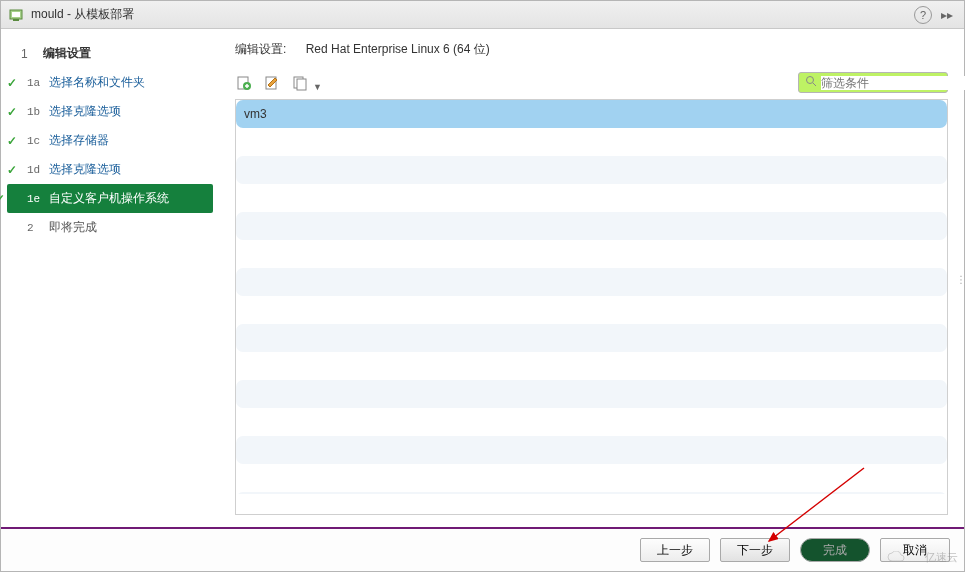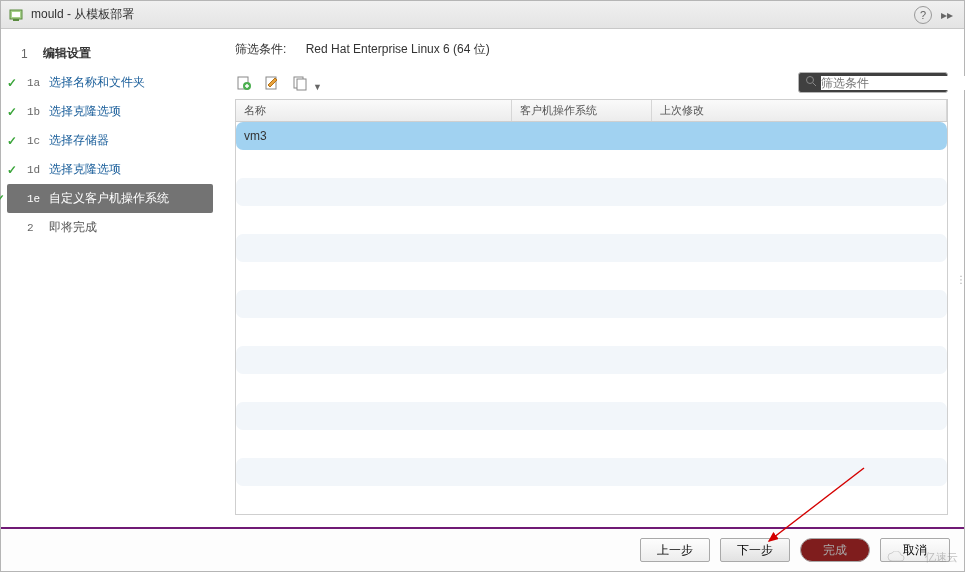--- a/index.html
+++ b/index.html
@@ -11,49 +11,49 @@
     .titlebar .right-icons { display: flex; gap: 6px; }
     .titlebar .right-icons span { width: 18px; height: 18px; display: inline-flex; align-items: center; justify-content: center; color: #666; border-radius: 50%; }
     .help-ic { border: 1px solid #999; font-size: 11px; }
     .body { display: flex; height: 498px; }
     .sidebar { width: 218px; padding: 10px 0 0 0; border-right: none; }
     .sidebar .step { padding: 6px 10px 6px 26px; display: flex; align-items: center; position: relative; color: #1a5e9a; cursor: pointer; }
     .sidebar .step.header { color: #333; font-weight: bold; padding-left: 20px; }
     .sidebar .step .num { width: 22px; display: inline-block; color: #666; font-weight: normal; }
     .sidebar .step.sub .num { font-size: 11px; font-family: Liberation Mono, monospace; }
     .sidebar .step.completed::before { content: "✓"; position: absolute; left: 6px; color: #3aa53a; font-weight: bold; }
-    .sidebar .step.active { background: #737373; color: #fff; border-radius: 2px; margin: 0 6px; padding-left: 20px; }
+    .sidebar .step.active { background: #15803d; color: #fff; border-radius: 2px; margin: 0 6px; padding-left: 20px; }
     .sidebar .step.active .num { color: #fff; }
     .sidebar .step.active::before { content: "✓"; position: absolute; left: -12px; color: #3aa53a; font-weight: bold; }
     .sidebar .step.pending { color: #555; }
     .content { flex: 1; padding: 12px 16px 0 16px; position: relative; }
     .os-line { margin-bottom: 14px; color: #333; }
     .os-line .lbl { margin-right: 16px; }
     .toolbar { display: flex; align-items: center; margin-bottom: 6px; }
     .toolbar .tb-icons { display: flex; gap: 10px; }
     .tb-ic { width: 18px; height: 18px; display: inline-flex; align-items: center; justify-content: center; }
     .toolbar .spacer { flex: 1; }
-    .filter-box { display: flex; align-items: center; border: 1px solid #b5b5b5; border-radius: 3px; padding: 2px 6px; width: 150px; background: #404040; }
+    .filter-box { display: flex; align-items: center; border: 1px solid #b5b5b5; border-radius: 3px; padding: 2px 6px; width: 150px; background: #bef264; }
     .filter-box input { border: none; outline: none; flex: 1; font-size: 12px; color: #888; }
     .filter-box .sg { color: #888; margin-right: 4px; }
     .table-wrap { border: 1px solid #cfcfcf; height: 416px; overflow: hidden; position: relative; }
     .thead { display: flex; background: linear-gradient(#fafafa,#ececec); border-bottom: 1px solid #cfcfcf; height: 22px; }
     .thead .th { padding: 3px 8px; border-right: 1px solid #d6d6d6; color: #555; font-size: 11px; }
     .col1 { width: 276px; }
     .col2 { width: 140px; }
     .col3 { flex: 1; }
     .tbody { height: 394px; overflow-y: auto; }
     .row { display: flex; height: 28px; align-items: center; border-radius: 7px; }
     .row .td { padding: 3px 8px; font-size: 12px; }
     .row.selected { background: #a1d2f1; }
     .row.alt { background: #f2f6fa; }
     .row.plain { background: #fff; }
     .footer { height: 44px; border-top: 2px solid #701a75; display: flex; align-items: center; justify-content: flex-end; padding: 0 14px; gap: 10px; background: #fdfdfd; }
     .btn { min-width: 70px; height: 24px; border: 1px solid #a9a9a9; background: linear-gradient(#fdfdfd,#ededed); border-radius: 2px; font-size: 12px; cursor: pointer; padding: 0 12px; }
-    .btn:disabled { color: #aaa; background: #7f1d1d; cursor: default; border-radius: 12px; }
+    .btn:disabled { color: #aaa; background: #14532d; cursor: default; border-radius: 12px; }
     .btn.primary { background: linear-gradient(#f9f9f9,#e2e2e2); }
     .resize-grip { position: absolute; right: 0; top: 50%; width: 8px; height: 20px; color: #aaa; font-size: 10px; line-height: 4px; }
     .arrow-annot { position: absolute; right: 90px; bottom: 18px; pointer-events: none; }
     .watermark { position: absolute; right: 6px; bottom: 6px; opacity: 0.5; font-size: 11px; color: #888; display: flex; align-items: center; gap: 19px; }
   </style>
 </head>
 <body>
 
 <div class="dialog">
 
@@ -100,21 +100,21 @@
         <span>自定义客户机操作系统</span>
       </div>
       <div class="step sub pending">
         <span class="num">2</span>
         <span>即将完成</span>
       </div>
     </div>
 
     <div class="content">
       <div class="os-line">
-        <span class="lbl">筛选条件:</span>
+        <span class="lbl">编辑设置:</span>
         <span>Red Hat Enterprise Linux 6 (64 位)</span>
       </div>
 
       <div class="toolbar">
         <div class="tb-icons">
           <span class="tb-ic">
             <svg width="16" height="16" viewBox="0 0 16 16">
                 <rect x="2" y="2" width="10" height="12" fill="#fff" stroke="#888"></rect>
                 <circle cx="11" cy="11" r="4" fill="#4caf50"></circle>
                 <path d="M11 9v4M9 11h4" stroke="#fff" stroke-width="1.5"></path>
@@ -141,25 +141,20 @@
                 <circle cx="5" cy="5" r="3.5" fill="none" stroke="#888"></circle>
                 <line x1="8" y1="8" x2="11" y2="11" stroke="#888"></line>
               </svg>
           </span>
           <input type="text" placeholder="筛选条件" style="">
 
         </div>
       </div>
 
       <div class="table-wrap">
-        <div class="thead">
-          <div class="th col1">名称</div>
-          <div class="th col2">客户机操作系统</div>
-          <div class="th col3">上次修改</div>
-        </div>
         <div class="tbody">
           <div class="row selected">
             <div class="td col1">vm3</div>
           </div>
           <div class="row plain">
               <div class="td col1"></div>
               <div class="td col2"></div>
               <div class="td col3"></div>
             </div>
           <div class="row alt">

